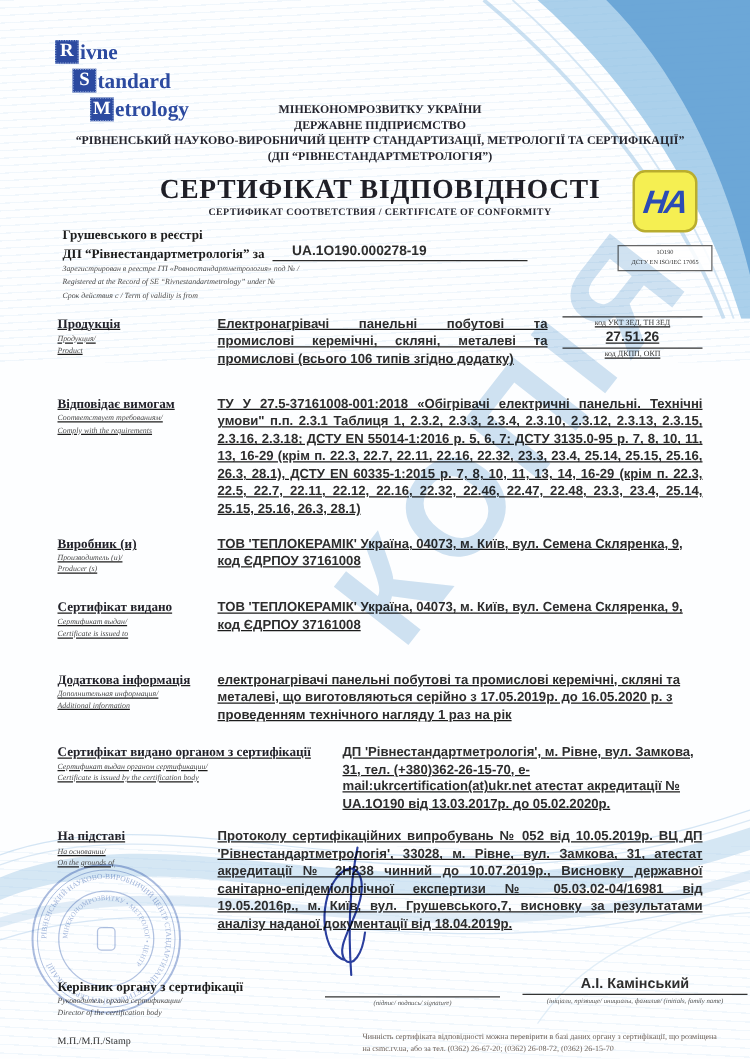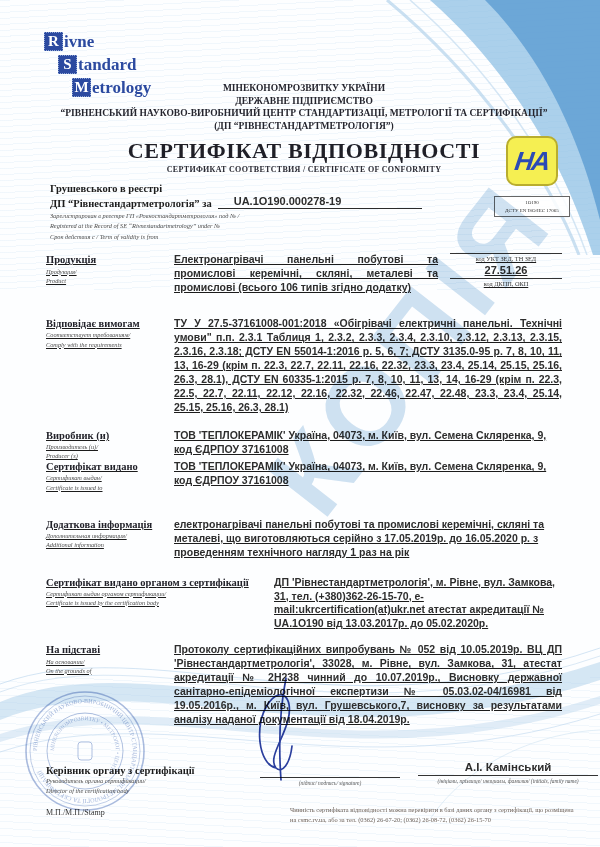--- a/index.html
+++ b/index.html
@@ -63,21 +63,21 @@
     border-bottom:1.2px solid #2b2b2b;padding:0 0 1px 16px;color:#2d2d2d;
   }
   .reg-sub{font-size:6.3px;font-style:italic;color:#4a4a4a;line-height:1.5;margin-top:2px;}
   .term{display:flex;align-items:flex-end;font-weight:bold;font-size:10.5px;margin-top:3px;}
   .term-val{
     font-family:"Liberation Sans",sans-serif;font-size:11px;flex:1;margin-left:5px;
     border-bottom:1.2px solid #2b2b2b;padding:0 0 1px 12px;word-spacing:11px;color:#2d2d2d;
   }
 
   .rows{margin-top:12px;text-decoration:underline;}
-  .row{display:grid;grid-template-columns:112px 1fr;column-gap:16px;}
+  .row{display:grid;grid-template-columns:112px 1fr;column-gap:16px;margin-bottom:20px;}
   .row.wide{grid-template-columns:216px 1fr;column-gap:12px;}
   .lbl-b{font-weight:bold;font-size:10.5px;line-height:1.25;color:#22222a;}
   .lbl-s{font-size:6.3px;font-style:italic;color:#4a4a4a;line-height:1.45;}
   .val{
     font-family:"Liberation Sans",sans-serif;font-weight:bold;font-size:10.5px;
     line-height:1.33;color:#2d2d2d;margin:0;text-align:justify;
   }
   .val.left{text-align:left;}
   .prod-flex{display:flex;align-items:flex-start;}
   .prod-flex .val{flex:1;}

